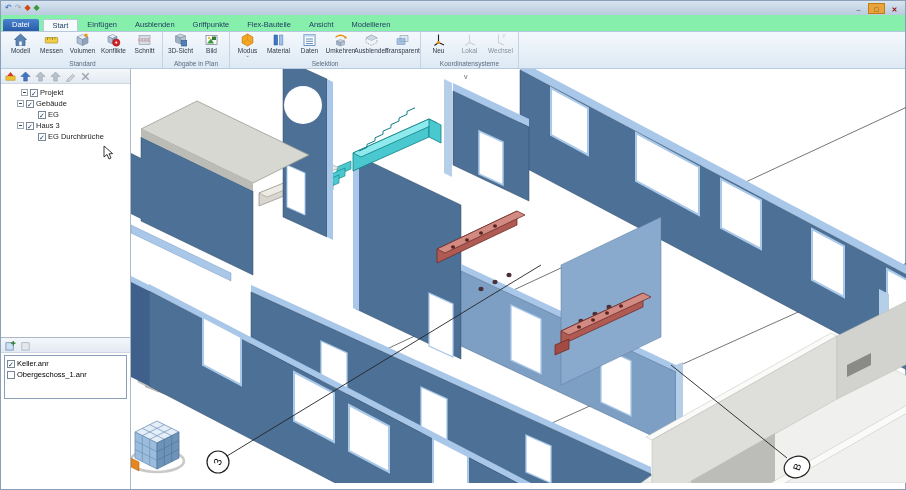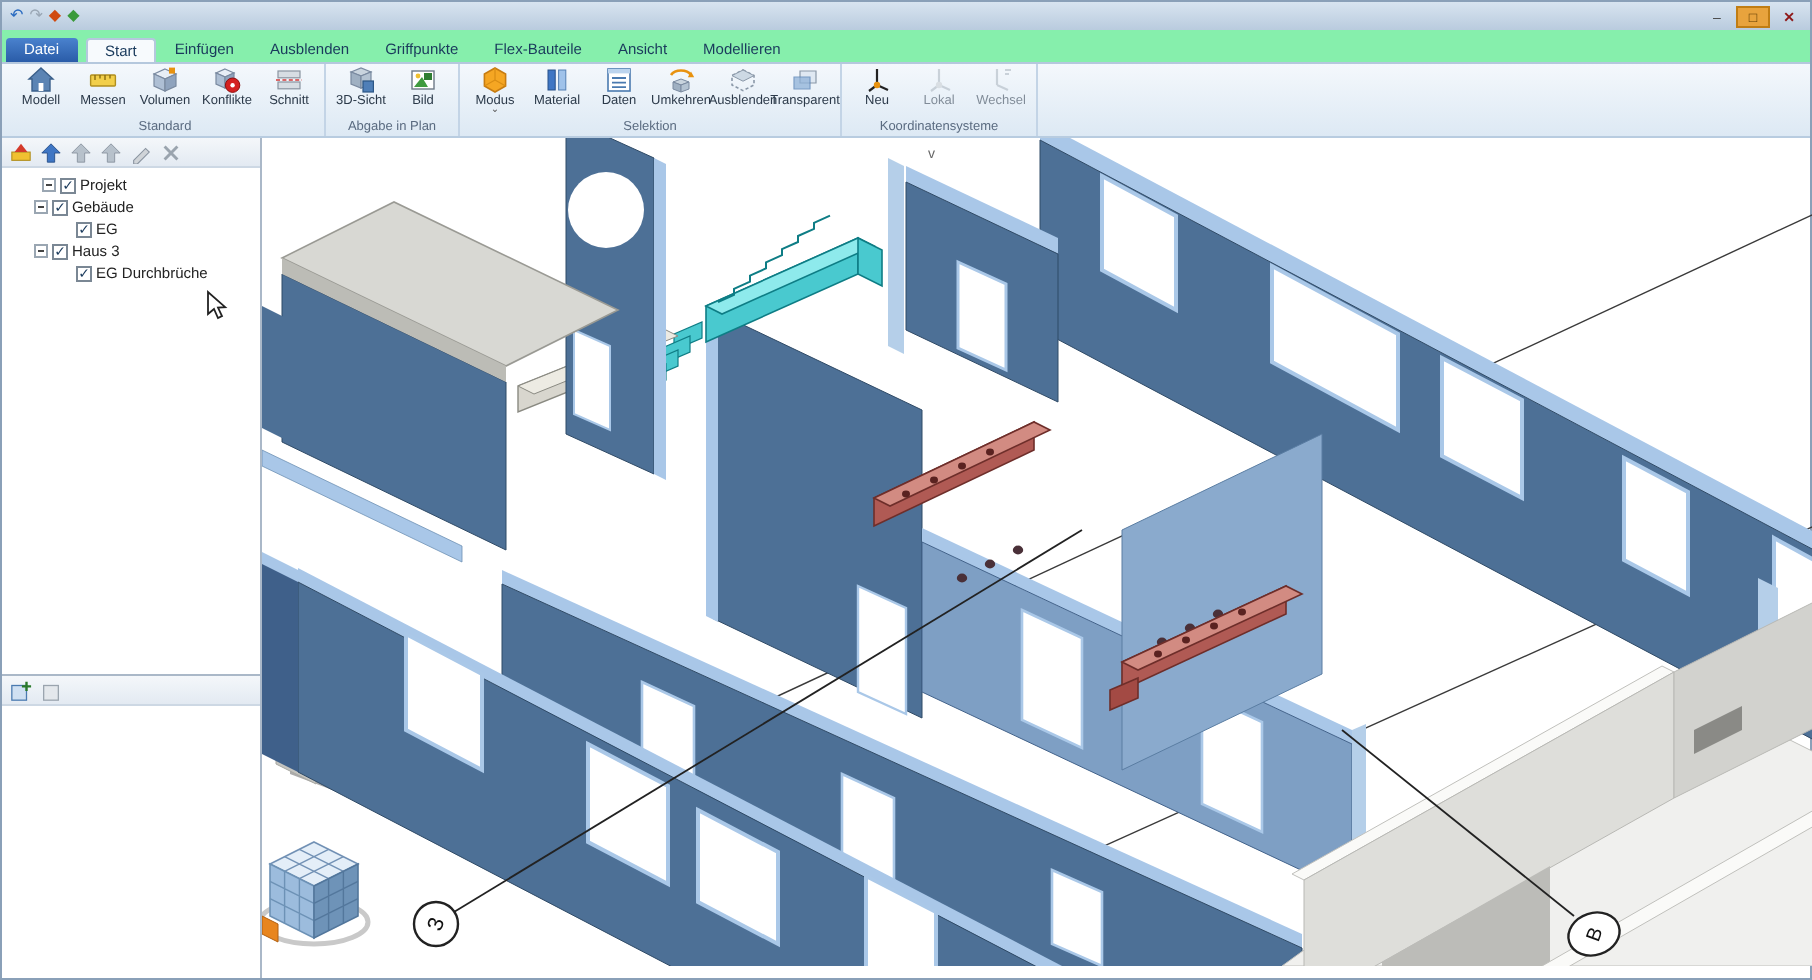--- a/index.html
+++ b/index.html
@@ -323,20 +323,30 @@
                 <rect x="1" y="3" width="8" height="8" fill="#cfe0f2" stroke="#4a7ab0" stroke-width="0.7"></rect>
                 <path d="M9 1v5M6.5 3.5h5" stroke="#2a7a2a" stroke-width="1.3"></path>
               </svg>
             </span>
           <span class="tic">
               <svg viewBox="0 0 12 12">
                 <rect x="2" y="3" width="8" height="8" fill="#e4e8ec" stroke="#9aa4ae" stroke-width="0.7"></rect>
               </svg>
             </span>
         </div>
+        <div class="listbox">
+          <div class="lrow">
+            <span class="cbx">✓</span>
+            <span>Keller.anr</span>
+          </div>
+          <div class="lrow">
+            <span class="cbx un"></span>
+            <span>Obergeschoss_1.anr</span>
+          </div>
+        </div>
       </div>
     </div>
 
     <div class="viewport">
       <svg class="scene" width="776" height="414" viewBox="0 0 776 414">
 
         <g stroke="#3a3a3a" stroke-width="0.7">
           <line x1="230" y1="292" x2="776" y2="38"></line>
           <line x1="350" y1="386" x2="776" y2="194"></line>
         </g>

